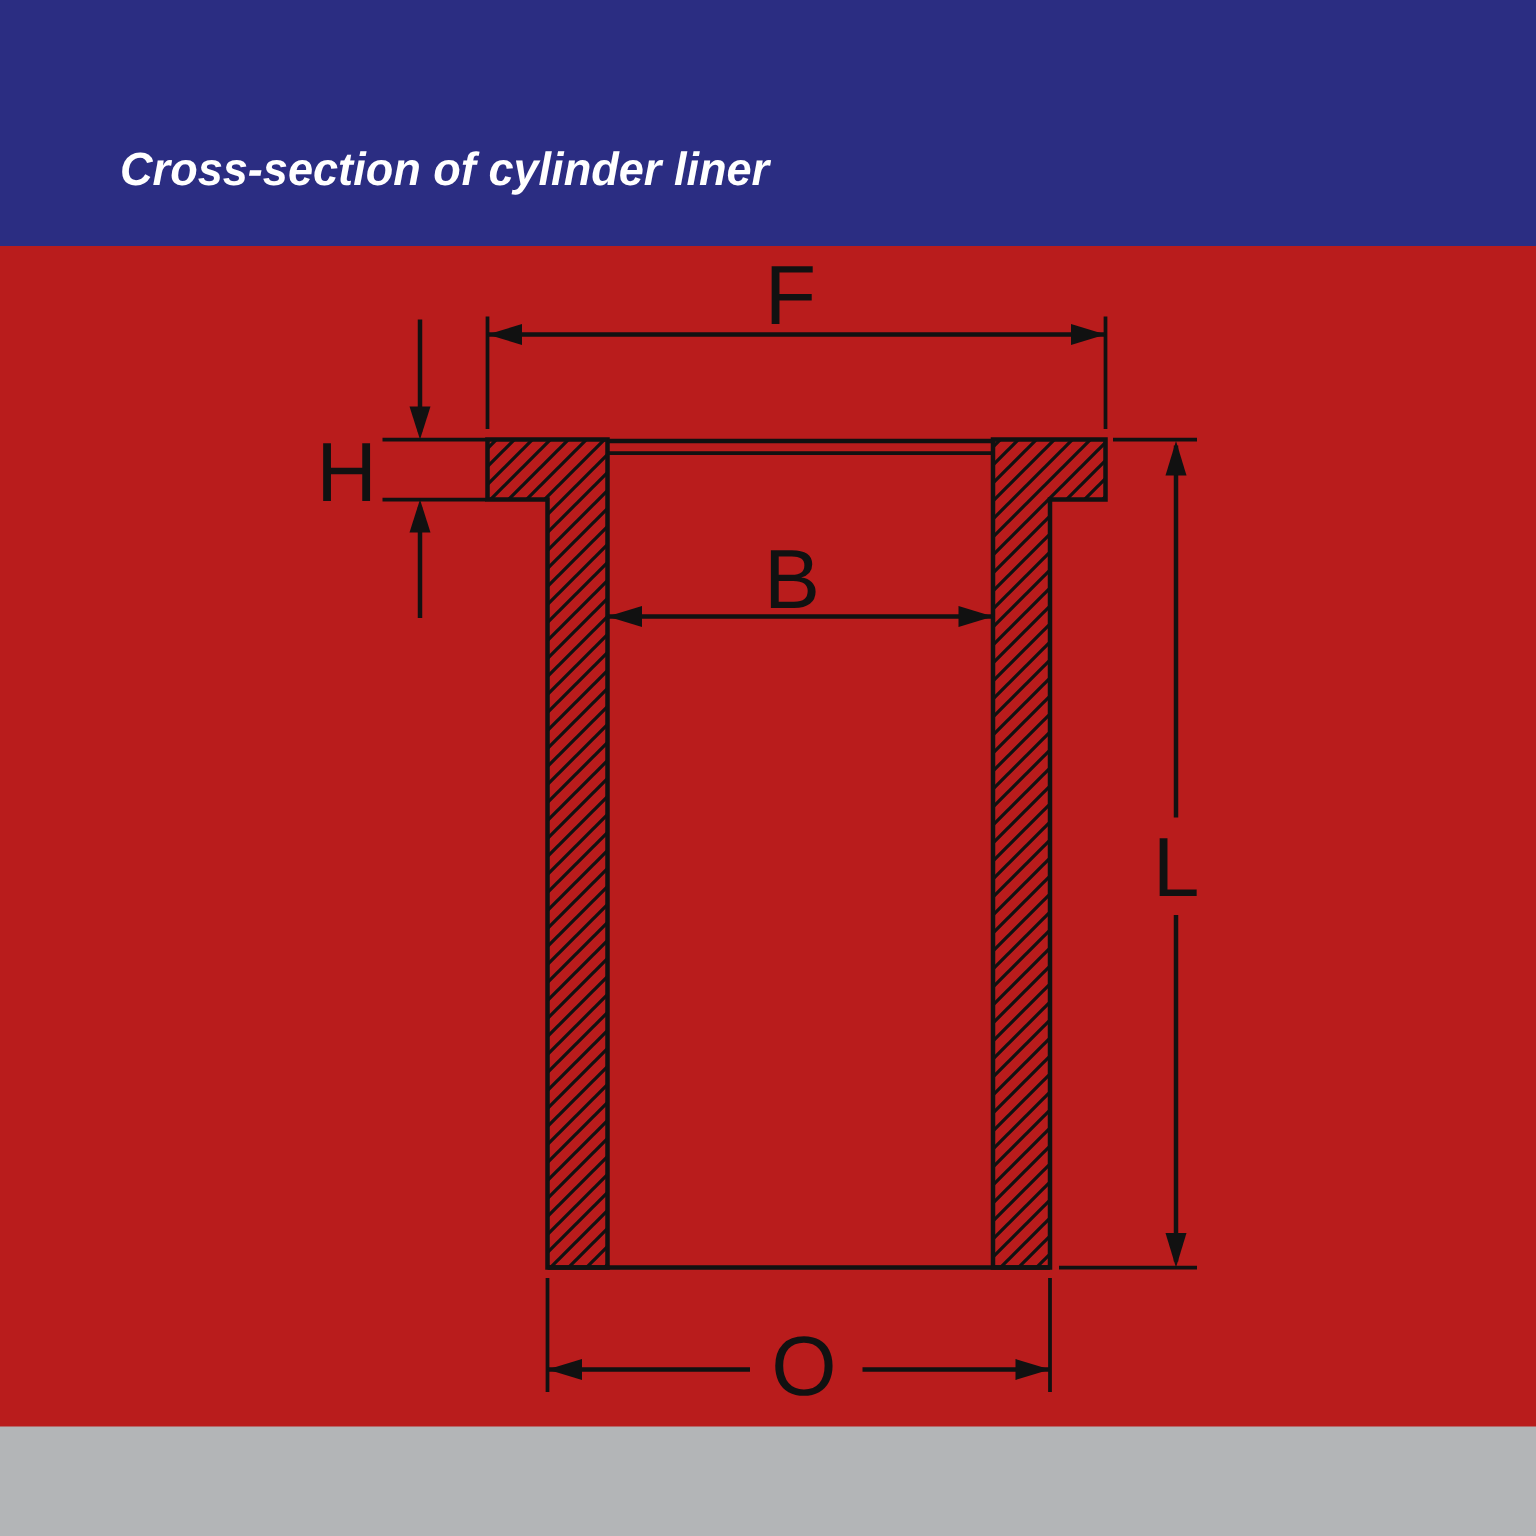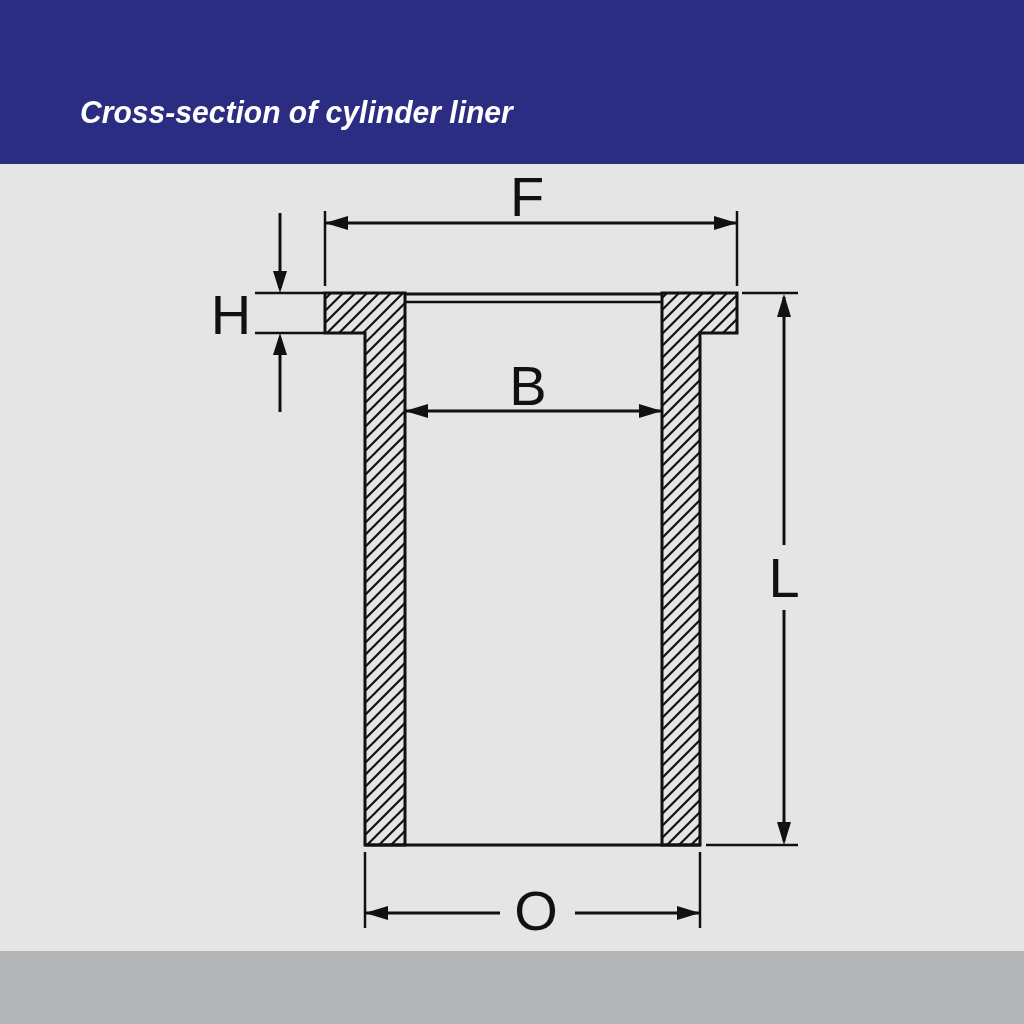--- a/index.html
+++ b/index.html
@@ -1,16 +1,16 @@
 <!DOCTYPE html>
 <html><head>
 <meta charset="utf-8">
 <style>
   html,body{margin:0;padding:0;background:#ffffff;}
-  .page{position:relative;width:1024px;height:1024px;background:#e5e5e5;overflow:hidden;
+  .page{position:relative;width:1024px;height:1024px;background:#b91c1c;overflow:hidden;
         font-family:"Liberation Sans",sans-serif;}
   .header-band{position:absolute;left:0;top:0;width:1024px;height:164px;background:#2b2d82;}
   .page-title{position:absolute;left:80px;top:95px;color:#ffffff;
               font-family:"Liberation Sans",sans-serif;
               font-size:31px;font-weight:700;font-style:italic;letter-spacing:0px;
               transform:scaleX(0.97);transform-origin:left center;white-space:nowrap;}
   .footer-band{position:absolute;left:0;top:951px;width:1024px;height:73px;background:#b3b5b7;}
   svg.drawing{position:absolute;left:0;top:0;width:1024px;height:1024px;}
   svg .dim-label{font-family:"Liberation Sans",sans-serif;font-size:56px;font-weight:400;fill:#111111;}
 </style>

